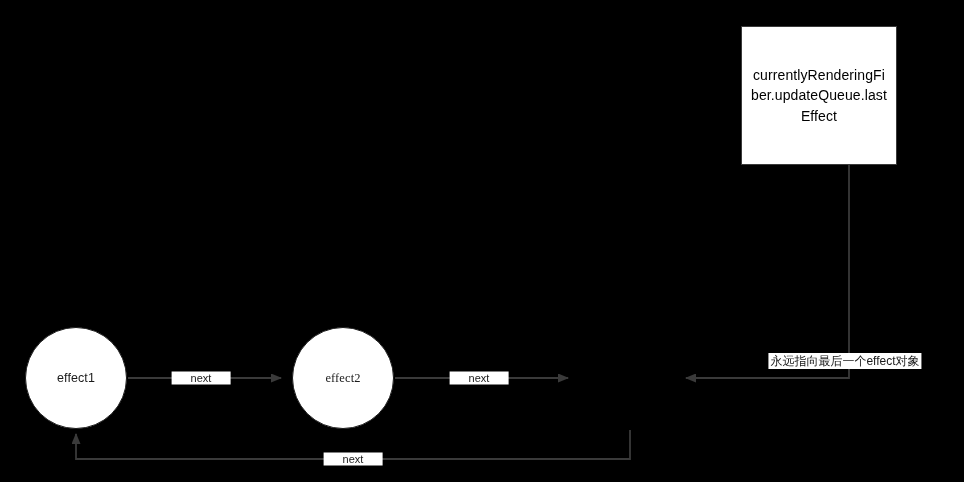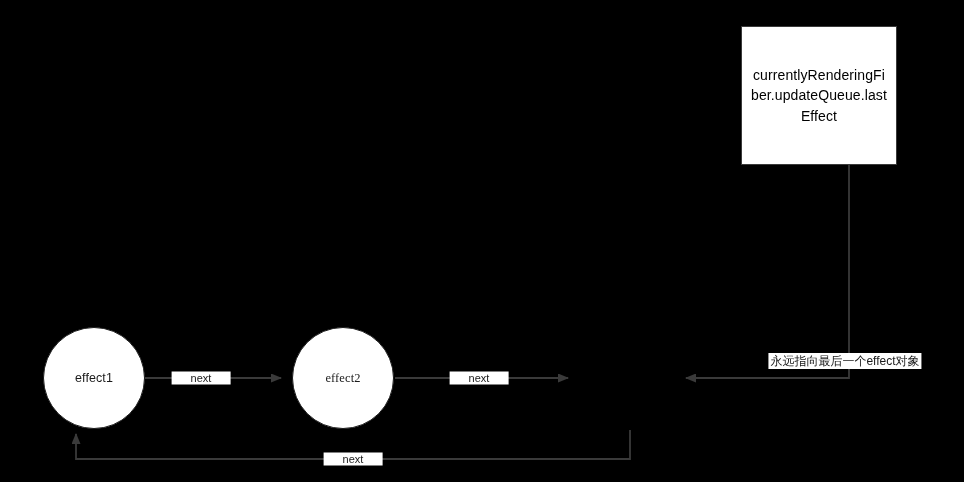--- a/index.html
+++ b/index.html
@@ -88,21 +88,21 @@
 
     <path d="M128,378 L281,378" fill="none" stroke="#3a3a3a" stroke-width="1.8" marker-end="url(#arrow)"></path>
 
     <path d="M395,378 L568,378" fill="none" stroke="#3a3a3a" stroke-width="1.8" marker-end="url(#arrow)"></path>
 
     <path d="M630,430 L630,459 L76,459 L76,434" fill="none" stroke="#3a3a3a" stroke-width="1.8" marker-end="url(#arrow)"></path>
 
     <path d="M849,165 L849,378 L686,378" fill="none" stroke="#3a3a3a" stroke-width="1.8" marker-end="url(#arrow)"></path>
   </svg>
 
-  <div class="node-circle" style="left:43px; top:327px; width:102px; height:102px;justify-content:center;">
+  <div class="node-circle" style="left:25px; top:327px; width:102px; height:102px;justify-content:center;">
     <span>effect1</span>
   </div>
 
   <div class="node-circle" style="left:292px; top:327px; width:102px; height:102px;font-family:Liberation Serif, serif;">
     <span>effect2</span>
   </div>
 
 
   <div class="node-box" style="left:741px; top:26px; width:156px; height:139px;">
     <span>currentlyRenderingFiber.updateQueue.lastEffect</span>

